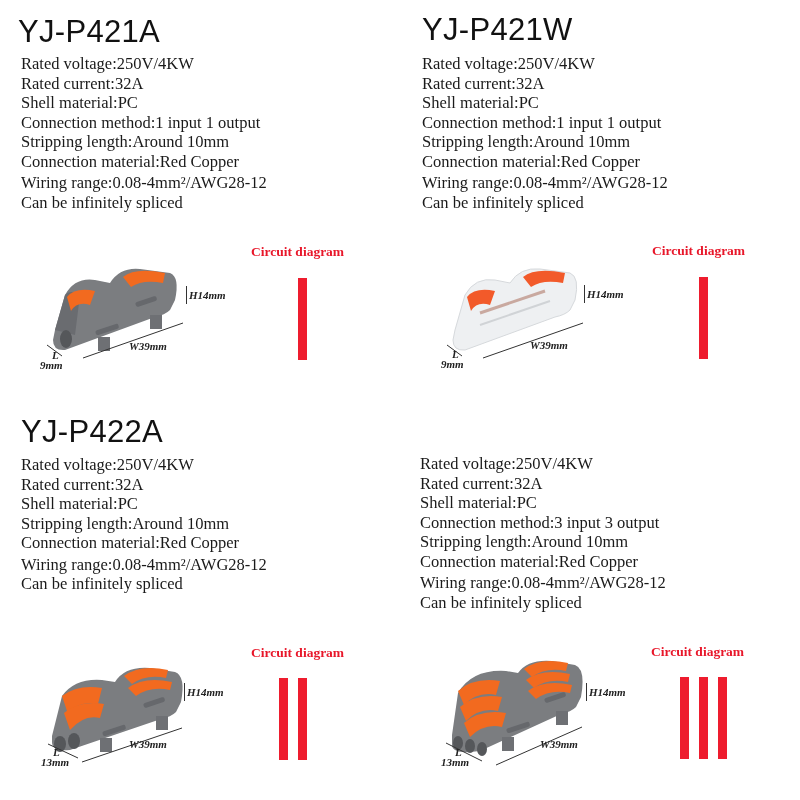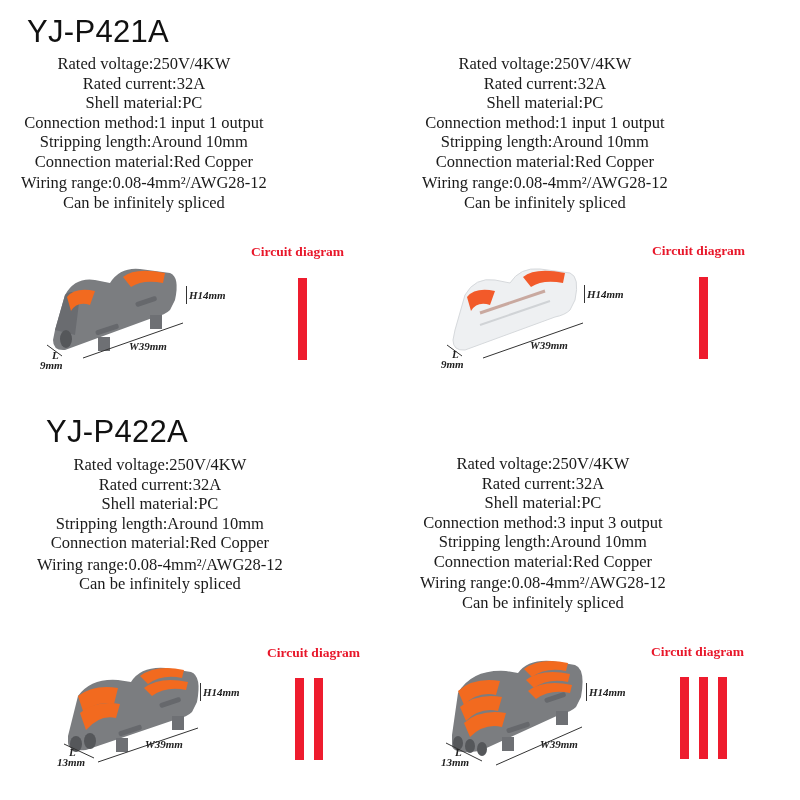--- a/index.html
+++ b/index.html
@@ -1,19 +1,19 @@
 <!DOCTYPE html>
 <html><head>
 <meta charset="utf-8">
 <style>
   html, body { margin:0; padding:0; background:#ffffff; }
   body { width:800px; height:800px; position:relative; overflow:hidden; font-family:"Liberation Serif", serif; color:#111; }
   .panel { position:absolute; width:400px; height:400px; }
-  .title { position:absolute; font-family:"Liberation Sans", sans-serif; font-size:31px; color:#111; letter-spacing:0.3px;margin-left:9px; }
-  .specs { position:absolute; font-size:16.5px; line-height:19.5px; color:#1a1a1a;text-align:center; }
+  .title { position:absolute; font-family:"Liberation Sans", sans-serif; font-size:31px; color:#111; letter-spacing:0.3px; }
+  .specs { position:absolute; font-size:16.5px; line-height:19.5px; color:#1a1a1a; }
   .specs div { white-space:nowrap; }
   .circuit-label { position:absolute; font-family:"Liberation Serif", serif; font-weight:bold; font-size:13.5px; color:#e8172a; }
   .bars { position:absolute; display:flex; gap:10px; }
   .bar { width:9px; height:82px; background:#ee1c2e; }
   .product { position:absolute; }
   .dim { position:absolute; font-family:"Liberation Serif", serif; font-style:italic; font-size:11px; color:#222;font-weight:bold; }
 </style>
 </head>
 <body>
 
@@ -46,20 +46,21 @@
   <div class="dim" style="left:129px;top:340px;">W39mm</div>
   <div class="dim" style="left:52px;top:349px;">L</div>
   <div class="dim" style="left:40px;top:359px;">9mm</div>
   <div class="circuit-label" style="left:251px;top:244px;">Circuit diagram</div>
   <div class="bars" style="left:298px;top:278px;">
     <div class="bar"></div>
   </div>
 </div>
 
 <div class="panel" style="left:400px;top:0;">
+  <div class="title" style="left:22px;top:12px;">YJ-P421W</div>
   <div class="specs" style="left:22px;top:54px;">
     <div>Rated voltage:250V/4KW</div>
     <div>Rated current:32A</div>
     <div>Shell material:PC</div>
     <div>Connection method:1 input 1 output</div>
     <div>Stripping length:Around 10mm</div>
     <div>Connection material:Red Copper</div>
     <div style="margin-top:2px;">Wiring range:0.08-4mm²/AWG28-12</div>
     <div>Can be infinitely spliced</div>
   </div>
@@ -75,21 +76,21 @@
   <div class="dim" style="left:184px;top:285px;border-left:1px solid #333;padding-left:2px;line-height:18px;">H14mm</div>
   <div class="dim" style="left:130px;top:339px;">W39mm</div>
   <div class="dim" style="left:52px;top:348px;">L</div>
   <div class="dim" style="left:41px;top:358px;">9mm</div>
   <div class="circuit-label" style="left:252px;top:243px;">Circuit diagram</div>
   <div class="bars" style="left:299px;top:277px;">
     <div class="bar"></div>
   </div>
 </div>
 
-<div class="panel" style="left:16px;top:400px;">
+<div class="panel" style="left:0;top:400px;">
   <div class="title" style="left:21px;top:14px;">YJ-P422A</div>
   <div class="specs" style="left:21px;top:55px;">
     <div>Rated voltage:250V/4KW</div>
     <div>Rated current:32A</div>
     <div>Shell material:PC</div>
     <div>Stripping length:Around 10mm</div>
     <div>Connection material:Red Copper</div>
     <div style="margin-top:2px;">Wiring range:0.08-4mm²/AWG28-12</div>
     <div>Can be infinitely spliced</div>
   </div>

